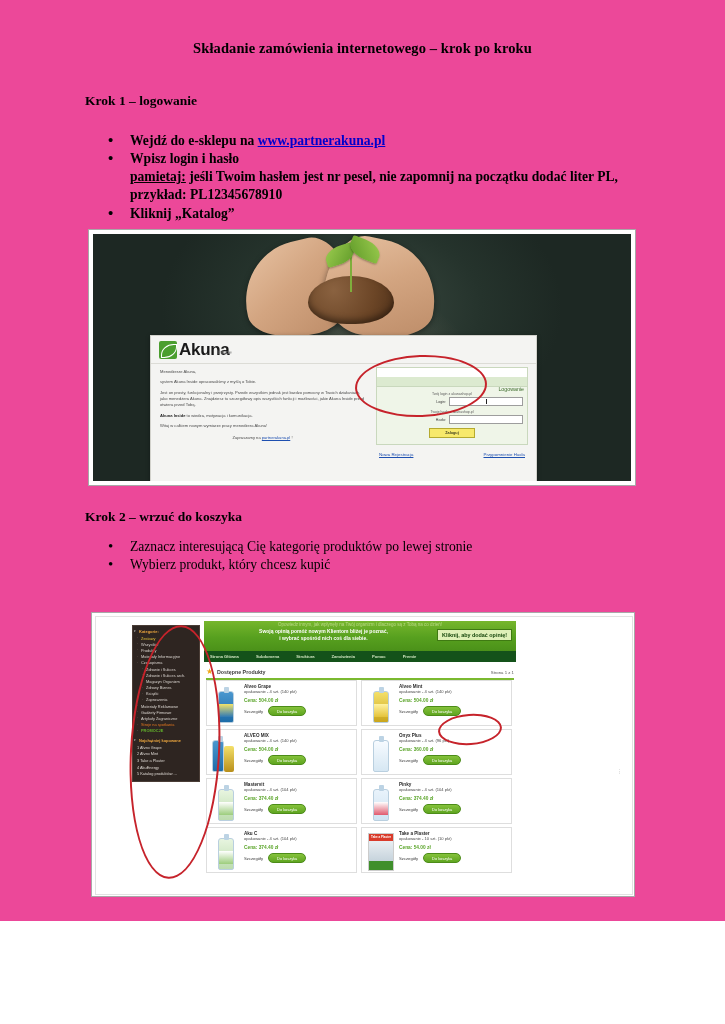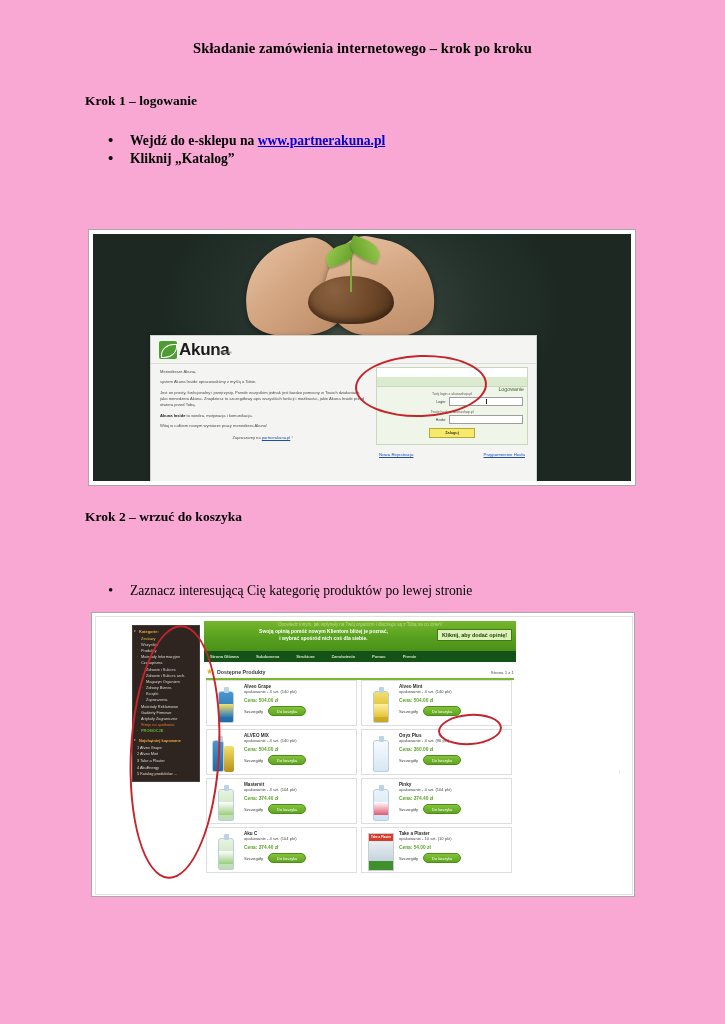--- a/index.html
+++ b/index.html
@@ -12,22 +12,22 @@
     height: 1024px;
     position: relative;
     font-family: "Liberation Serif", "DejaVu Serif", serif;
     color: #000000;
     overflow: hidden;
   }
   .page {
     position: absolute;
     left: 0; top: 0;
     width: 725px;
-    height: 1024px;
-    background: #f9a8d4;
+    height: 921px;
+    background: #ec4899;
   }
   .doc-title {
     position: absolute;
     left: 0; top: 40px;
     width: 725px;
     text-align: center;
     font-size: 14.5px;
     font-weight: bold;
     letter-spacing: 0.1px;
   }
@@ -54,21 +54,21 @@
     margin: 0 0 0.5px 0;
   }
   ul.bullets li::before {
     content: "•";
     position: absolute;
     left: -22px;
     top: -1px;
     font-size: 15px;
   }
   #step1-bullets { top: 132px; width: 560px; font-weight: bold; }
-  #step2-bullets { top: 538px; width: 560px; margin-top: 44px; }
+  #step2-bullets { top: 538px; width: 560px; }
 
   .link-blue {
     color: #0000cc;
     text-decoration: underline;
   }
   .under {
     text-decoration: underline;
   }
 
   
@@ -629,20 +629,25 @@
 
   <div class="doc-title">Składanie zamówienia internetowego – krok po kroku</div>
 
   <div class="step-heading" id="step1-heading">Krok 1 – logowanie</div>
 
   <ul class="bullets" id="step1-bullets">
     <li>
       <span>Wejdź do e-sklepu na </span><a class="link-blue" href="#">www.partnerakuna.pl</a>
     </li>
     <li>
+      <span>Wpisz login i hasło</span><br>
+      <span class="under">pamietaj:</span><span> jeśli Twoim hasłem jest nr pesel, nie zapomnij na początku dodać liter PL,</span><br>
+      <span>przykład: PL12345678910</span>
+    </li>
+    <li>
       <span>Kliknij „Katalog”</span>
     </li>
   </ul>
 
   <div class="shot" id="shot-login">
     <div class="login-inner">
 
       <div class="photo-bg">
         <div class="hand hand-left"></div>
         <div class="hand hand-right"></div>
@@ -697,20 +702,21 @@
         </div>
       </div>
     </div>
   </div>
   <div class="annot-ellipse" id="login-annot"></div>
 
   <div class="step-heading" id="step2-heading">Krok 2 – wrzuć do koszyka</div>
 
   <ul class="bullets" id="step2-bullets">
     <li><span>Zaznacz interesującą Cię kategorię produktów po lewej stronie</span></li>
+    <li><span>Wybierz produkt, który chcesz kupić</span></li>
   </ul>
 
   <div class="shot" id="shot-shop">
     <div class="shop-inner">
 
       <div class="shop-sidebar">
         <div class="side-group-head">Kategorie:</div>
         <div id="sidebar-items">
             <div class="side-item hl-yellow">Zestawy</div>
             <div class="side-item ">Wszystkie</div>

